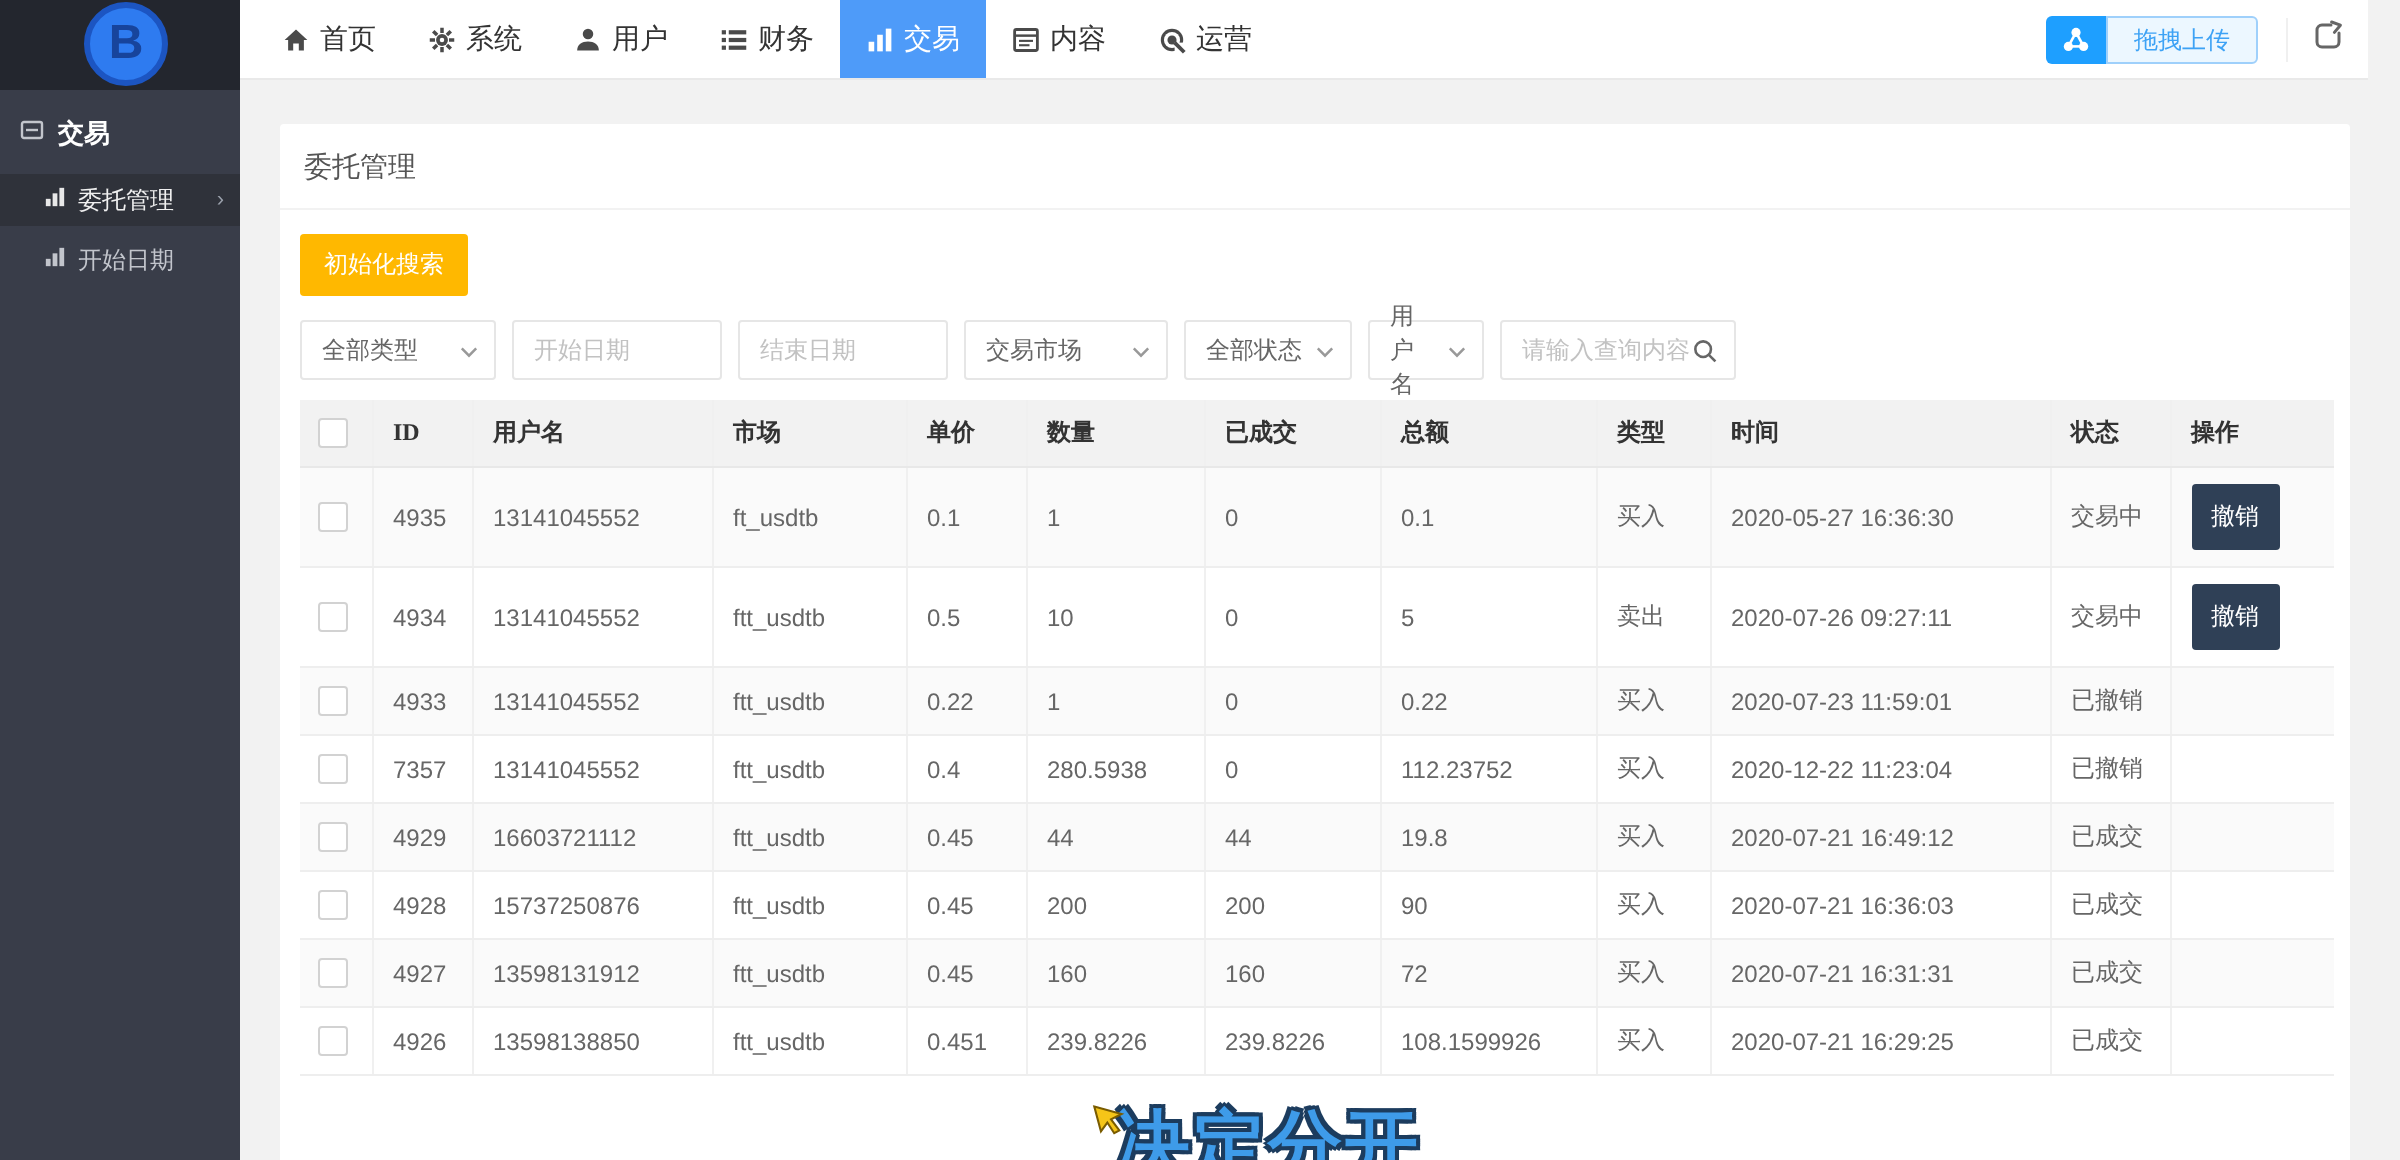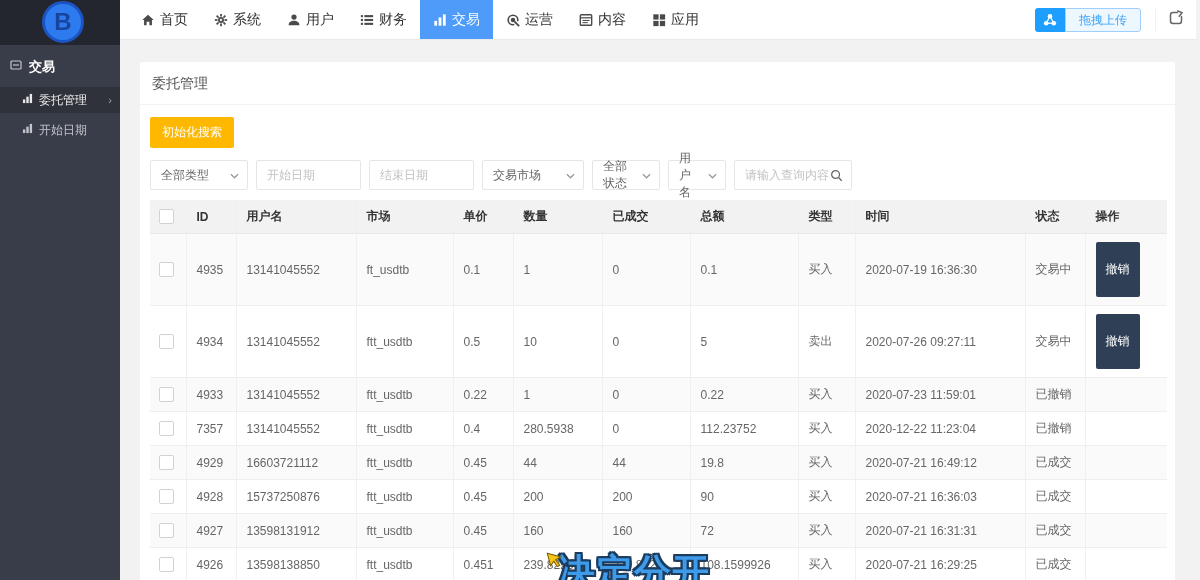--- a/index.html
+++ b/index.html
@@ -15,21 +15,21 @@
     color:#17449C; font-weight:bold; font-size:24px; text-align:center; line-height:36px; }
   .side-section { height:32px; line-height:32px; color:#fff; font-size:13px;
     font-weight:bold; padding-left:10px; display:flex; align-items:center; gap:7px; margin-top:6px;}
   .side-item { height:24px; line-height:24px; font-size:12px; color:#c2c5cc;
     display:flex; align-items:center; gap:6px; padding-left:22px; position:relative;
     cursor:pointer; margin:4px 0; height:26px;}
   .side-item.active { background:#2F323A; color:#f0f0f0; }
   .side-item .chev { position:absolute; right:8px; font-size:11px; color:#9aa0ab; }
 
   
-  .topbar { position:absolute; left:120px; top:0; right:4px; height:40px; background:#fff;
+  .topbar { position:absolute; left:120px; top:0; right:16px; height:40px; background:#fff;
     border-bottom:1px solid #e9e9e9; display:flex; align-items:stretch; z-index:4; }
   .nav-item { display:flex; align-items:center; gap:5px; padding:0 13px; font-size:14px;
     color:#333; cursor:pointer; }
   .nav-item svg { display:block; }
   .nav-item.active { background:#4E9BF9; color:#fff; }
   .topbar-right { position:absolute; right:12px; top:0; height:40px; display:flex;
     align-items:center; gap:14px; }
   .upload-combo { display:flex; align-items:stretch; height:24px; cursor:pointer; }
   .upload-icon-btn { width:30px; background:#1E9FFF; border-radius:3px 0 0 3px;
     display:flex; align-items:center; justify-content:center; }
@@ -51,34 +51,34 @@
   .filter-row { display:flex; align-items:center; gap:8px; margin:12px 0 10px; }
   .f-select, .f-input { height:30px; border:1px solid #e6e6e6; border-radius:2px;
     background:#fff; font-size:12px; color:#666; display:flex; align-items:center;
     padding:0 8px 0 10px; position:relative; }
   .f-select { justify-content:space-between; cursor:pointer; }
   .f-select .sel-chev { margin-left:6px; }
   .f-input input { border:none; outline:none; width:100%; font-size:12px; color:#666;
     font-family:inherit; background:transparent; }
   .f-input input::placeholder { color:#c2c2c2; }
   .w-type{width:98px}.w-date{width:105px}.w-market{width:102px}
-  .w-status{width:68px}.w-user{width:58px}.w-search{width:118px}
+  .w-status{width:84px}.w-user{width:58px}.w-search{width:118px}
 
   
   table { border-collapse:collapse; table-layout:fixed; width:1017px; font-size:12px; }
   th, td { text-align:left; padding:8px 10px; border-bottom:1px solid #eee;
     border-right:1px solid #f0f0f0; white-space:nowrap; overflow:hidden; }
   th:last-child, td:last-child { border-right:none; }
-  thead th { background:#f2f2f2; color:#333; font-weight:600; border-bottom:1px solid #e8e8e8; }
+  thead th { background:#f2f2f2; color:#333; font-weight:600; border-bottom:1px solid #e8e8e8;font-family:Liberation Serif, serif; }
   tbody td { color:#666; }
   tbody tr:nth-child(odd) td { background:#fafafa; }
   .cb { display:inline-block; width:15px; height:15px; border:1px solid #d2d2d2;
     border-radius:2px; background:#fff; vertical-align:middle; cursor:pointer; }
   .btn-cancel { background:#2F4056; color:#fff; border:none; font-size:12px;
-    padding:19px 10px; border-radius:2px; cursor:pointer; }
+    padding:8px 10px; border-radius:2px; cursor:pointer; }
 
   
   .subtitle-overlay { position:absolute; left:548px; top:548px; z-index:50;
     display:flex; align-items:flex-start; pointer-events:none; }
   .subtitle-text { font-size:37px; font-weight:bold; color:#3E9BE9; letter-spacing:1px;
     text-shadow:-2px -2px 0 #1C3C5E, 2px -2px 0 #1C3C5E, -2px 2px 0 #1C3C5E,
       2px 2px 0 #1C3C5E, 0 -2px 0 #1C3C5E, 0 2px 0 #1C3C5E, -2px 0 0 #1C3C5E, 2px 0 0 #1C3C5E; }
   .cursor-glyph { margin-top:2px; margin-right:-6px; transform:rotate(-15deg); }
 </style>
 </head>
@@ -179,52 +179,39 @@
           <rect x="1.5" y="9" width="3.2" height="5.5" fill="#fff"></rect>
           <rect x="6.4" y="5" width="3.2" height="9.5" fill="#fff"></rect>
           <rect x="11.3" y="1.5" width="3.2" height="13" fill="#fff"></rect>
         </svg>
     </span>
     <span>交易</span>
   </div>
   <div class="nav-item">
     <span>
       <svg width="14" height="14" viewBox="0 0 16 16">
+          <rect x="1.5" y="2" width="13" height="12" rx="1" fill="none" stroke="#4a4a4a" stroke-width="1.6"></rect>
+          <line x1="1.5" y1="5.5" x2="14.5" y2="5.5" stroke="#4a4a4a" stroke-width="1.4"></line>
+          <line x1="4" y1="8.5" x2="12" y2="8.5" stroke="#4a4a4a" stroke-width="1.2"></line>
+          <line x1="4" y1="11" x2="10" y2="11" stroke="#4a4a4a" stroke-width="1.2"></line>
+        </svg>
+    </span>
+    <span>内容</span>
+  </div>
+  <div class="nav-item">
+    <span>
+      <svg width="14" height="14" viewBox="0 0 16 16">
           <circle cx="8" cy="8" r="6.4" fill="#4a4a4a"></circle>
           <circle cx="8" cy="8" r="4.6" fill="#fff"></circle>
           <circle cx="8" cy="8" r="2.6" fill="#4a4a4a"></circle>
           <rect x="9.5" y="9.5" width="6" height="6" fill="#fff"></rect>
           <path d="M9.5 9.5 L15 15" stroke="#4a4a4a" stroke-width="2.2"></path>
         </svg>
     </span>
     <span>运营</span>
-  </div>
-  <div class="nav-item">
-    <span>
-      <svg width="14" height="14" viewBox="0 0 16 16">
-          <rect x="1.5" y="2" width="13" height="12" rx="1" fill="none" stroke="#4a4a4a" stroke-width="1.6"></rect>
-          <line x1="1.5" y1="5.5" x2="14.5" y2="5.5" stroke="#4a4a4a" stroke-width="1.4"></line>
-          <line x1="4" y1="8.5" x2="12" y2="8.5" stroke="#4a4a4a" stroke-width="1.2"></line>
-          <line x1="4" y1="11" x2="10" y2="11" stroke="#4a4a4a" stroke-width="1.2"></line>
-        </svg>
-    </span>
-    <span>内容</span>
-  </div>
-  <div class="nav-item">
-    <span>
-      <svg width="14" height="14" viewBox="0 0 16 16">
-          <g fill="#4a4a4a">
-            <rect x="1.5" y="1.5" width="6" height="6"></rect>
-            <rect x="9" y="1.5" width="6" height="6"></rect>
-            <rect x="1.5" y="9" width="6" height="6"></rect>
-            <rect x="9" y="9" width="6" height="6"></rect>
-          </g>
-        </svg>
-    </span>
-    <span>应用</span>
   </div>
 
   <div class="topbar-right">
     <div class="upload-combo">
       <span class="upload-icon-btn">
         <svg width="16" height="16" viewBox="0 0 16 16">
             <g fill="#fff">
               <circle cx="8" cy="4.2" r="2.3"></circle>
               <circle cx="4.2" cy="11.2" r="2.3"></circle>
               <circle cx="11.8" cy="11.2" r="2.3"></circle>
@@ -340,21 +327,21 @@
             <tr>
               <td style="padding: 8px 9px;"><span class="cb"></span></td>
               <td>4935</td>
               <td>13141045552</td>
               <td>ft_usdtb</td>
               <td>0.1</td>
               <td>1</td>
               <td>0</td>
               <td>0.1</td>
               <td>买入</td>
-              <td>2020-07-19 16:36:30</td>
+              <td>2020-05-27 16:36:30</td>
               <td>交易中</td>
               <td><button class="btn-cancel">撤销</button></td>
             </tr>
             <tr>
               <td style="padding: 8px 9px;"><span class="cb"></span></td>
               <td>4934</td>
               <td>13141045552</td>
               <td>ftt_usdtb</td>
               <td>0.5</td>
               <td>10</td>

